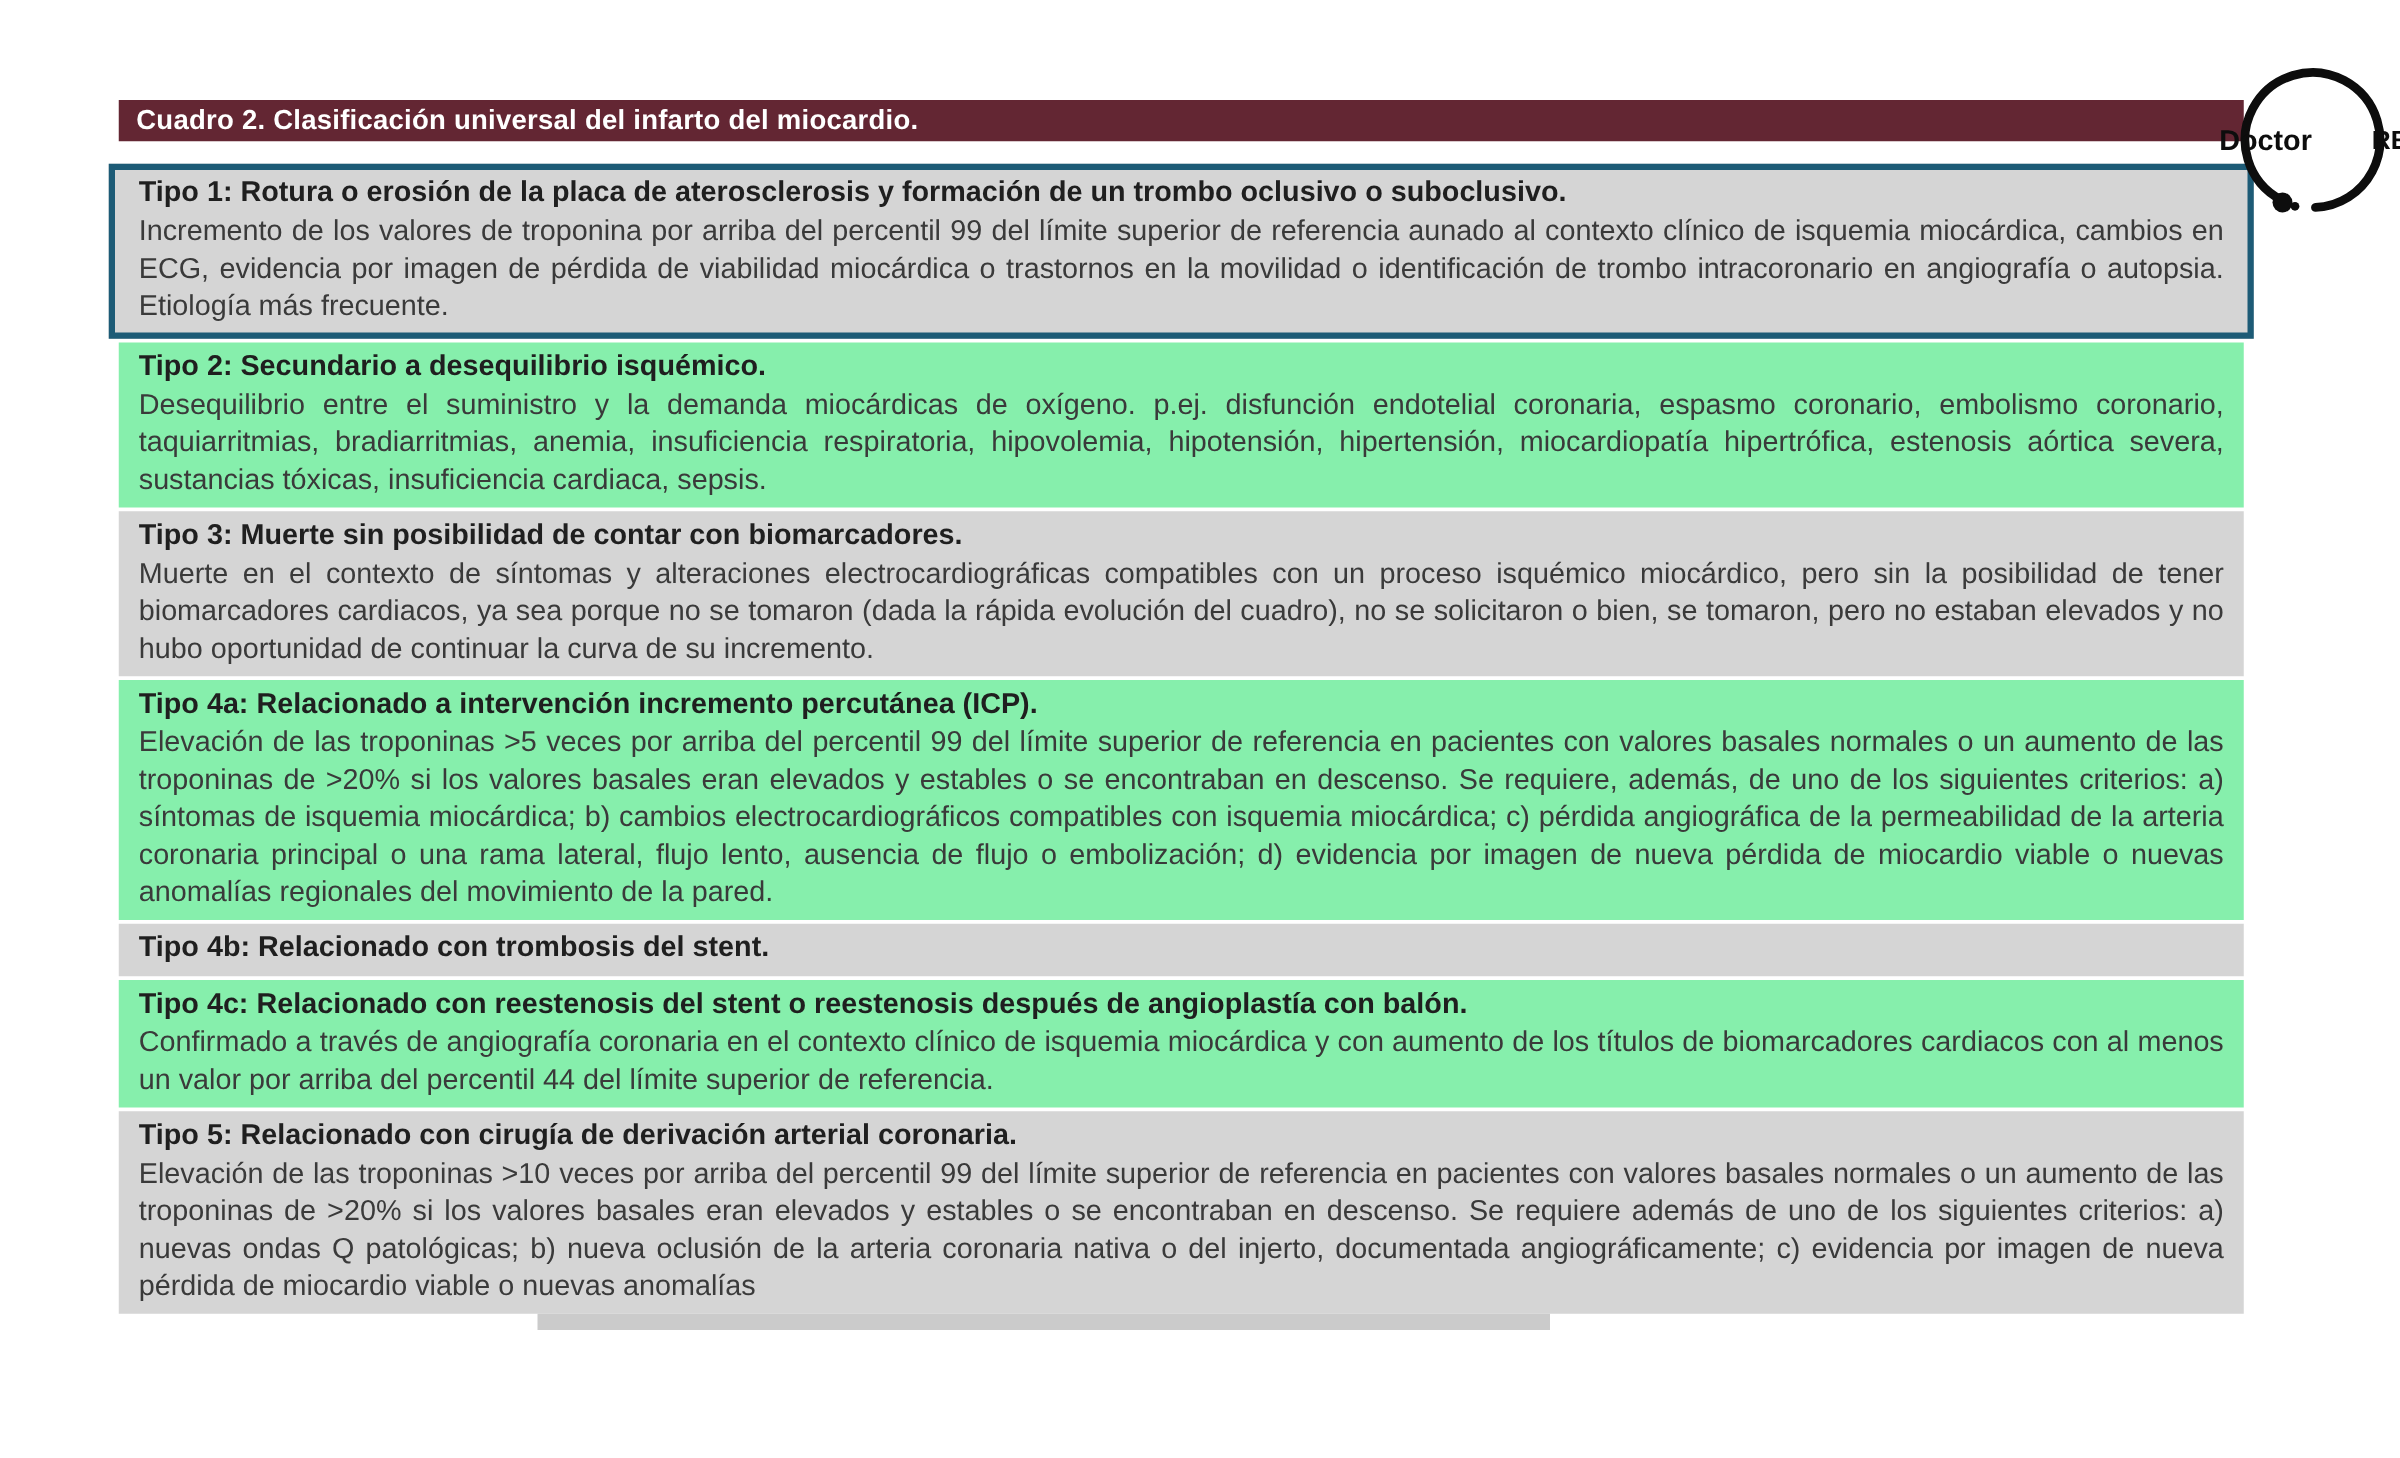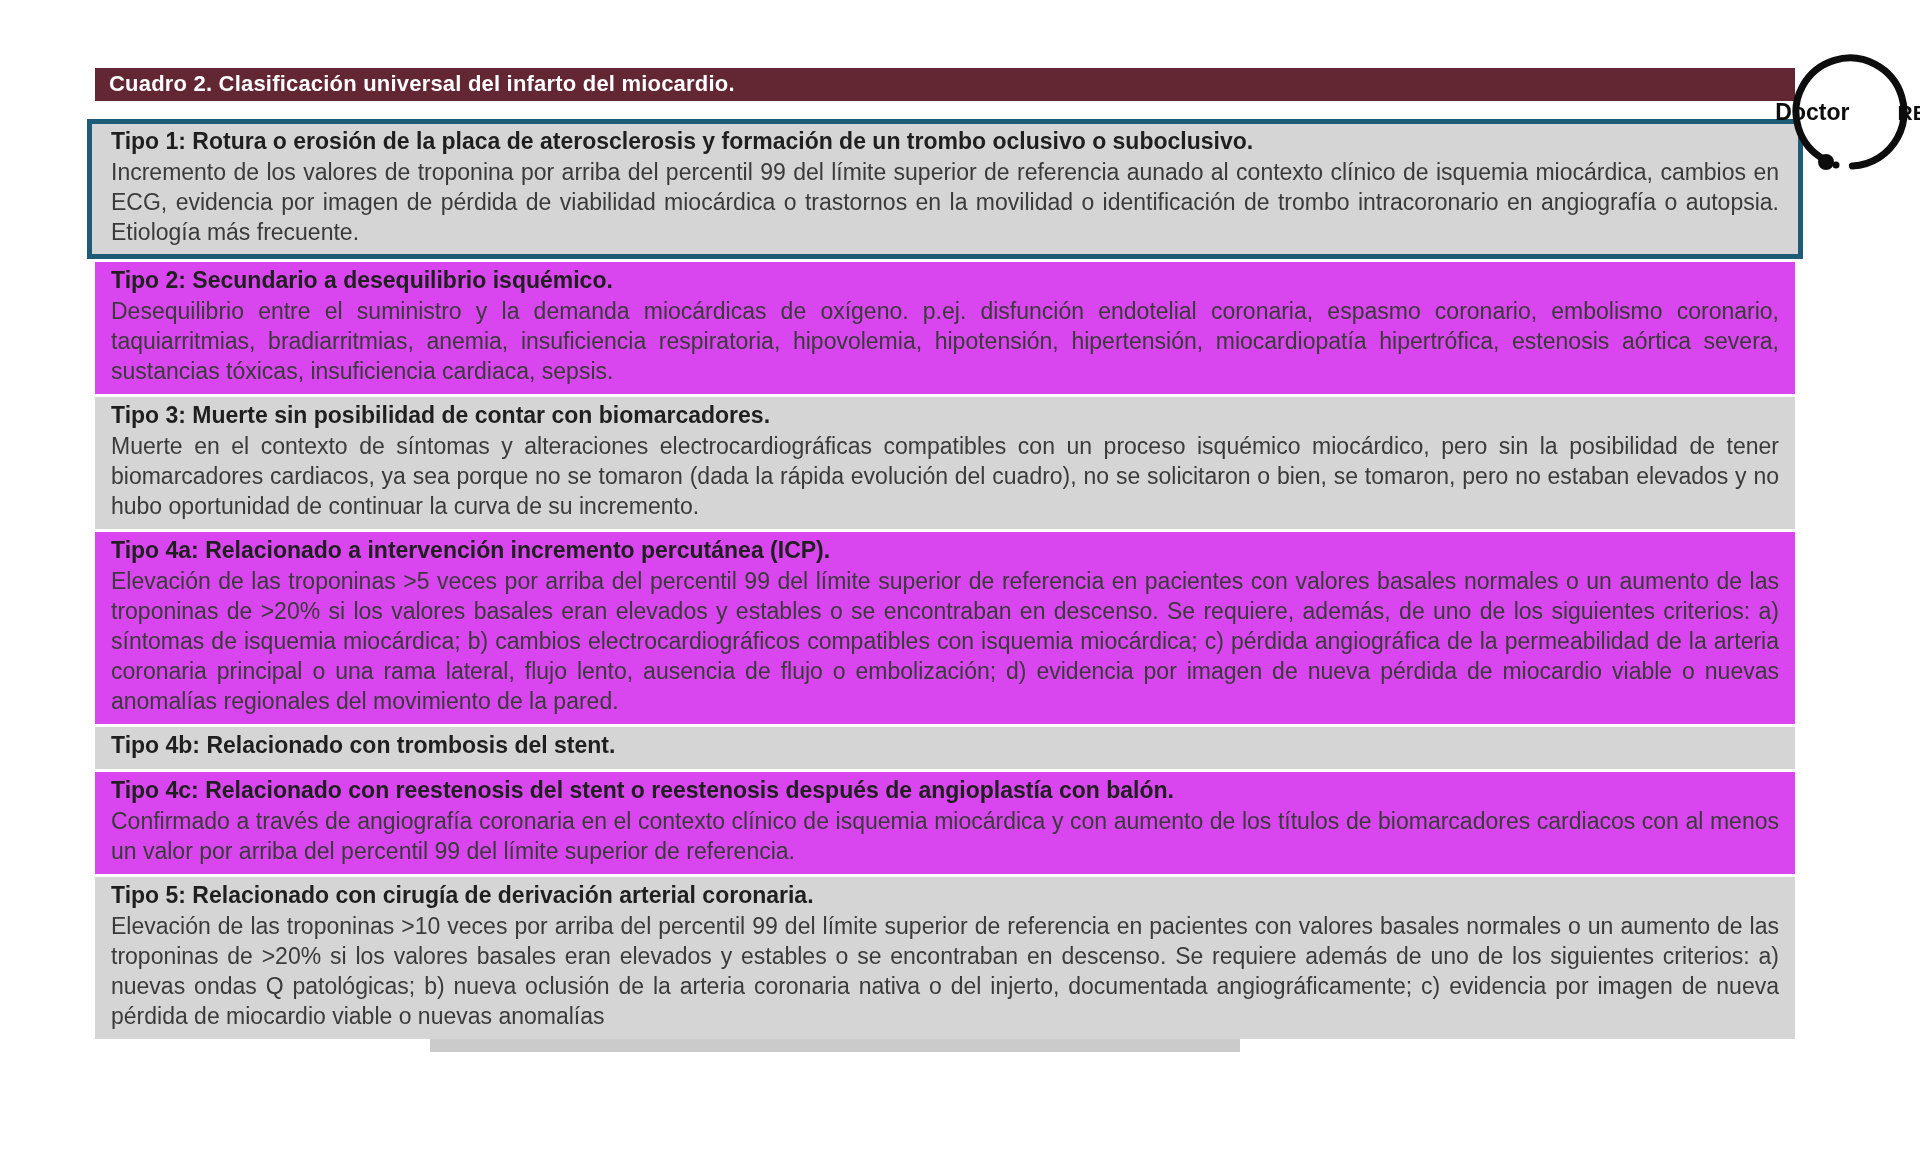--- a/index.html
+++ b/index.html
@@ -11,39 +11,39 @@
   .page {
     position: relative;
     width: 1920px;
     height: 1166px;
     background: #ffffff;
     overflow: hidden;
   }
   .table {
     position: absolute;
     left: 95px;
-    top: 68px;
+    top: 80px;
     width: 1700px;
   }
   .table-header {
     background: #632633;
     color: #ffffff;
     font-weight: bold;
     font-size: 22px;
     line-height: 30px;
     padding: 1px 14px 2px 14px;
     letter-spacing: 0.2px;
   }
   .row {
     padding: 3px 16px 8px 16px;
     color: #3a3a3a;
     margin-top: 3px;
   }
   .row.shade-dark  { background: #d5d5d5; }
-  .row.shade-light { background: #d946ef; padding-left: 16px; }
+  .row.shade-light { background: #86efac; padding-left: 16px; }
   .row.highlighted {
     border: 5px solid #1d5b76;
     margin: 18px -8px 3px -8px;
     padding: 2px 19px 7px 19px;
   }
   .row-title {
     margin: 0;
     font-weight: bold;
     font-size: 23px;
     line-height: 31px;
@@ -125,21 +125,21 @@
       <p class="row-title">Tipo 4a: Relacionado a intervención incremento percutánea (ICP).</p>
       <p class="row-body">Elevación de las troponinas &gt;5 veces por arriba del percentil 99 del límite superior de referencia en pacientes con valores basales normales o un aumento de las troponinas de &gt;20% si los valores basales eran elevados y estables o se encontraban en descenso. Se requiere, además, de uno de los siguientes criterios: a) síntomas de isquemia miocárdica; b) cambios electrocardiográficos compatibles con isquemia miocárdica; c) pérdida angiográfica de la permeabilidad de la arteria coronaria principal o una rama lateral, flujo lento, ausencia de flujo o embolización; d) evidencia por imagen de nueva pérdida de miocardio viable o nuevas anomalías regionales del movimiento de la pared.</p>
     </section>
 
     <section class="row shade-dark">
       <p class="row-title">Tipo 4b: Relacionado con trombosis del stent.</p>
     </section>
 
     <section class="row shade-light">
       <p class="row-title">Tipo 4c: Relacionado con reestenosis del stent o reestenosis después de angioplastía con balón.</p>
-      <p class="row-body">Confirmado a través de angiografía coronaria en el contexto clínico de isquemia miocárdica y con aumento de los títulos de biomarcadores cardiacos con al menos un valor por arriba del percentil 99 del límite superior de referencia.</p>
+      <p class="row-body">Confirmado a través de angiografía coronaria en el contexto clínico de isquemia miocárdica y con aumento de los títulos de biomarcadores cardiacos con al menos un valor por arriba del percentil 44 del límite superior de referencia.</p>
     </section>
 
     <section class="row shade-dark">
       <p class="row-title">Tipo 5: Relacionado con cirugía de derivación arterial coronaria.</p>
       <p class="row-body">Elevación de las troponinas &gt;10 veces por arriba del percentil 99 del límite superior de referencia en pacientes con valores basales normales o un aumento de las troponinas de &gt;20% si los valores basales eran elevados y estables o se encontraban en descenso. Se requiere además de uno de los siguientes criterios: a) nuevas ondas Q patológicas; b) nueva oclusión de la arteria coronaria nativa o del injerto, documentada angiográficamente; c) evidencia por imagen de nueva pérdida de miocardio viable o nuevas anomalías</p>
     </section>
 
     <div class="cutoff-strip"></div>
 
   </div>

